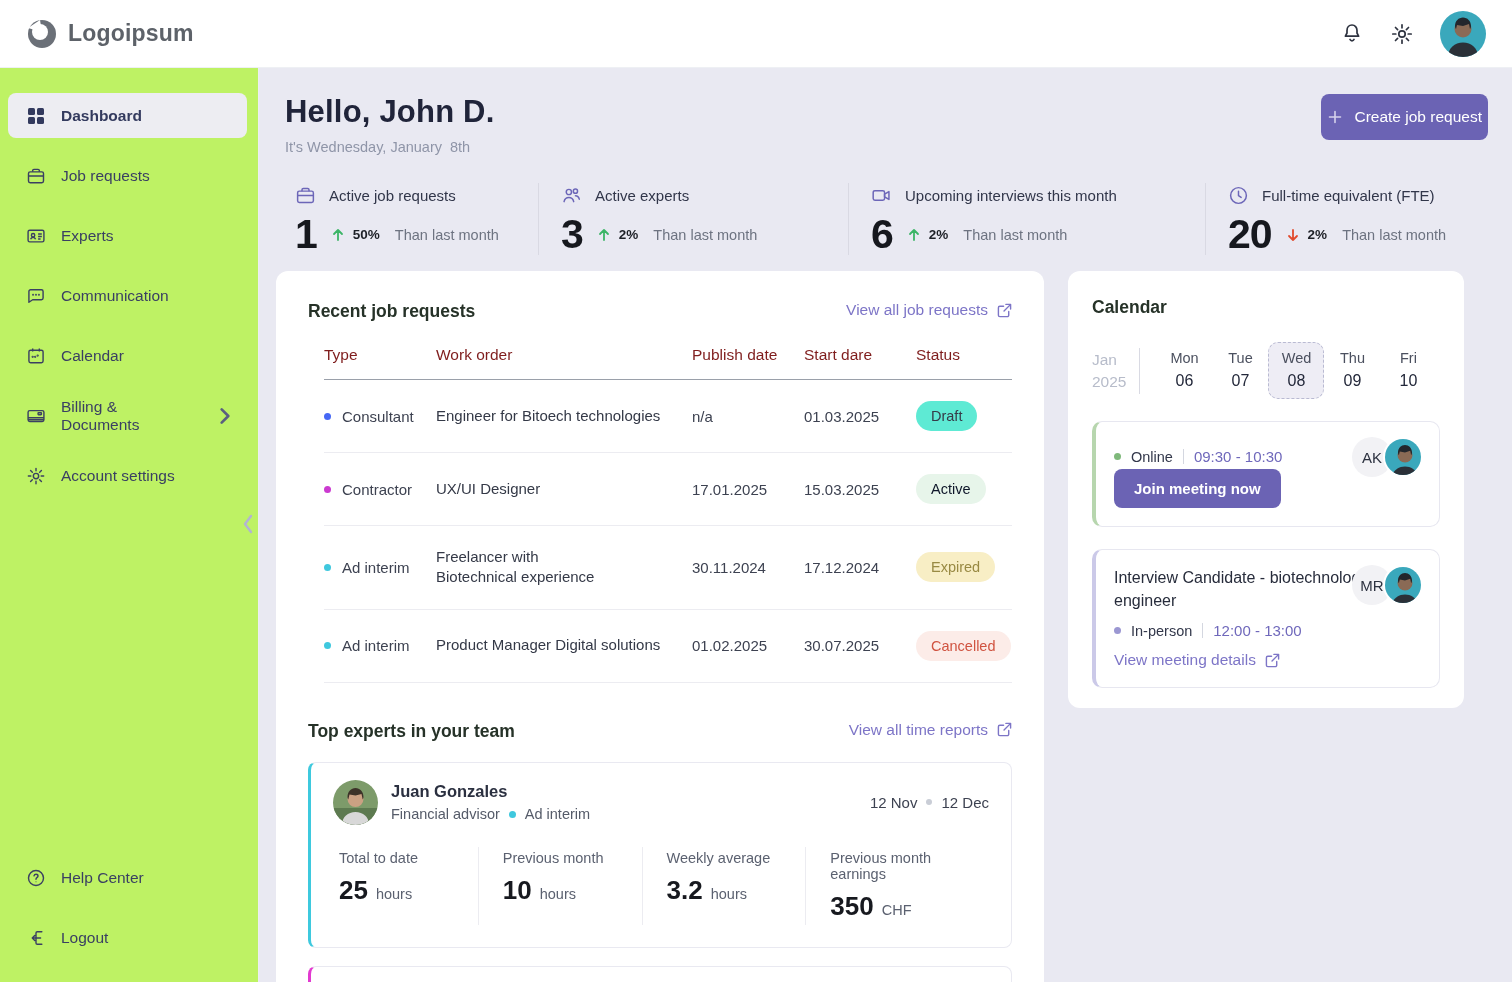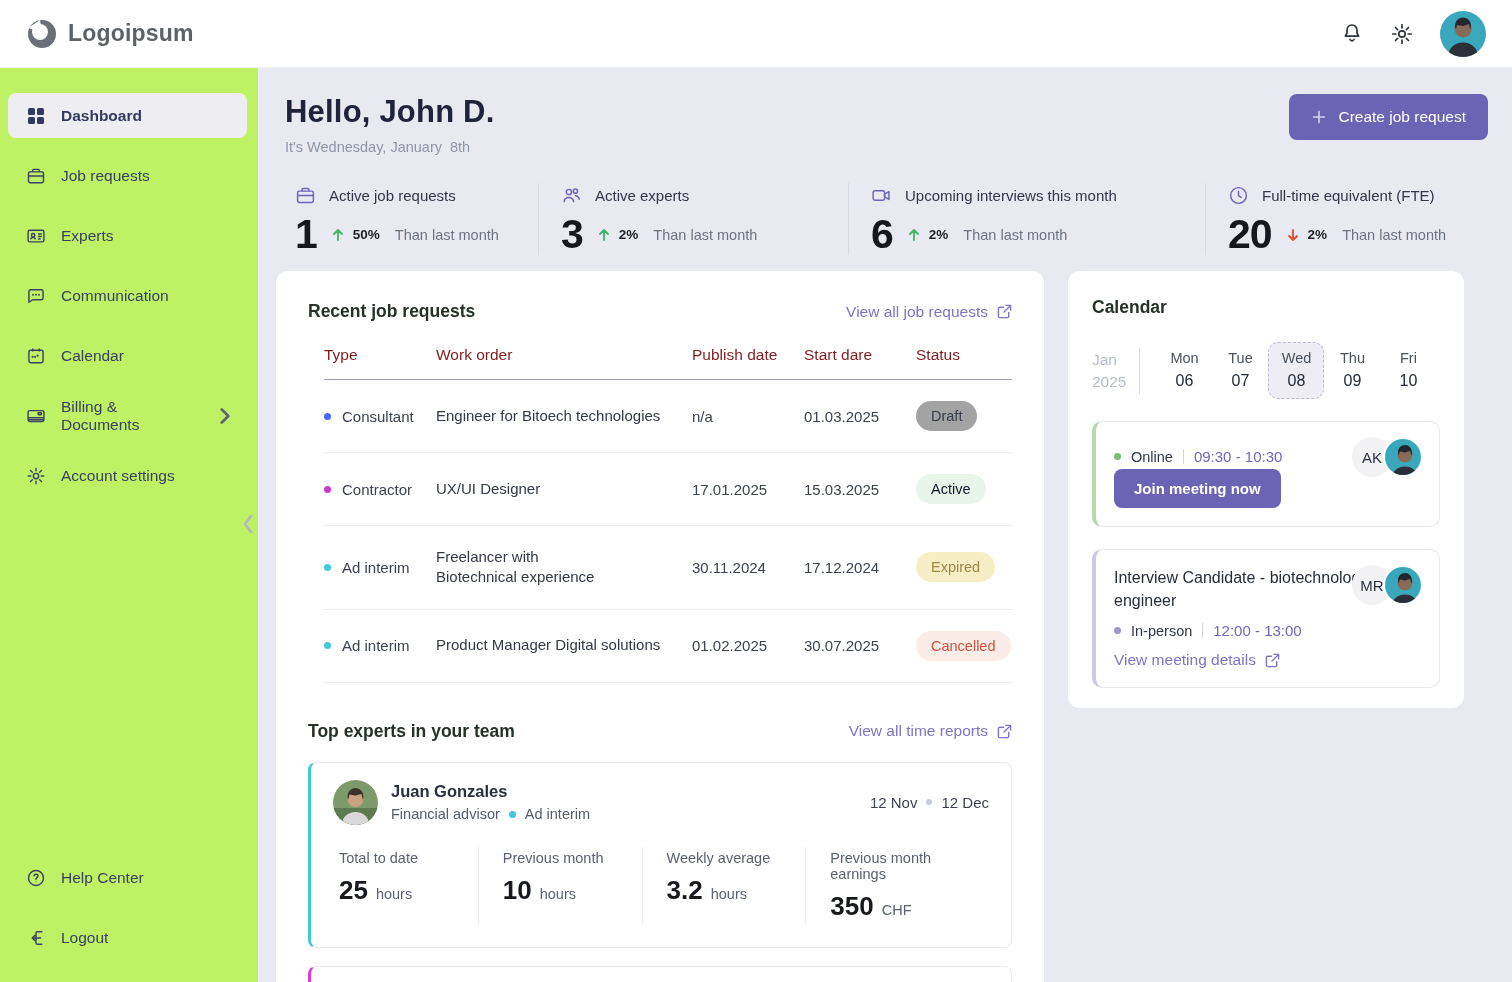--- a/index.html
+++ b/index.html
@@ -28,21 +28,21 @@
   .collapse-btn { position:fixed; left:238px; top:508px; width:20px; height:32px; color:#b2b4d2; cursor:pointer; }
 
   
   .main { position:absolute; left:259px; top:68px; width:1253px; height:914px;
     background:#e9e9f2; padding:26px 24px 0 17px; overflow:hidden; }
   .greet-row { display:flex; justify-content:space-between; align-items:flex-start; padding-left:9px; }
   .greet-title { font-size:31px; font-weight:bold; color:#20243a; letter-spacing:.2px; }
   .greet-sub { margin-top:9px; font-size:14.5px; color:#8f95a8; }
   .greet-sub .day { margin-left:8px; }
   .create-btn { background:#6b63b4; color:#fff; border:none; border-radius:8px; height:46px;
-    padding:0 22px; font-size:15.5px; font-family:inherit; display:flex; align-items:center; gap:11px; cursor:pointer; }
+    padding:0 6px; font-size:15.5px; font-family:inherit; display:flex; align-items:center; gap:11px; cursor:pointer; }
   .create-btn svg { width:16px; height:16px; color:#d6d2ec; }
 
   
   .stats-row { display:flex; margin-top:28px; }
   .stat { padding:2px 10px 0 22px; border-left:1px solid #d9d9e3; }
   .stat:first-child { border-left:none; padding-left:19px; }
   .stat:nth-child(1){ width:262px; } .stat:nth-child(2){ width:310px; }
   .stat:nth-child(3){ width:357px; } .stat:nth-child(4){ flex:1; }
   .stat-head { display:flex; align-items:center; gap:13px; font-size:15px; color:#31364a; }
   .stat-head svg { width:21px; height:21px; color:#6c66b8; }
@@ -51,38 +51,38 @@
   .stat-arrow { width:16px; height:16px; margin-left:6px; }
   .stat-arrow.up { color:#3cb567; } .stat-arrow.down { color:#e14b2e; }
   .stat-delta { font-size:13.5px; font-weight:bold; color:#1d2027; }
   .stat-note { font-size:14.5px; color:#6d7381; margin-left:8px; }
 
   
   .content { display:flex; gap:24px; margin-top:16px; align-items:flex-start; }
   .panel-left { width:768px; min-height:720px; background:#fff; border-radius:12px; padding:30px 32px 26px; }
   .panel-right { width:396px; height:437px; background:#fff; border-radius:12px; padding:26px 24px; }
 
-  .sect-head { display:flex; justify-content:space-between; align-items:center; }
+  .sect-head { display:flex; justify-content:space-between; align-items:flex-start; }
   .sect-title { font-size:17.5px; font-weight:bold; color:#263228; }
   .link { display:flex; align-items:center; gap:9px; font-size:15.5px; color:#7d75c7; cursor:pointer; }
   .link svg { width:15px; height:15px; }
 
   
   .table { margin-top:24px; padding-left:16px; }
   .trow { display:grid; grid-template-columns:112px 256px 112px 112px 1fr; align-items:center; }
   .thead { padding-bottom:15px; border-bottom:1px solid #9aa0aa; }
   .thead div { font-size:15.5px; color:#7f1d1d; }
   .tbody-row { padding:21px 0; border-bottom:1px solid #ececf1; font-size:15px; color:#3d4251; }
   .type-cell { display:flex; align-items:center; gap:11px; }
   .dot { width:7px; height:7px; border-radius:50%; flex:0 0 auto; }
   .dot-consultant { background:#4668f5; } .dot-contractor { background:#cb3ad0; }
   .dot-adinterim { background:#3fc8de; }
   .work-cell { color:#343947; padding-right:28px; line-height:1.35; }
   .badge { display:inline-block; padding:7px 15px; border-radius:16px; font-size:14.5px; }
-  .badge-draft { background:#a3a3a3; color:#363b48; }
+  .badge-draft { background:#5eead4; color:#363b48; }
   .badge-active { background:#e7f5ea; color:#0f172a; }
   .badge-expired { background:#f8eec5; color:#998a43; }
   .badge-cancelled { background:#fcece8; color:#d05340; }
 
   
   .experts-sect { margin-top:38px; }
   .exp-card { margin-top:20px; border:1px solid #e9e9f1; border-left:3px solid; border-radius:8px; padding:17px 22px 22px; }
   .exp-card.c1 { border-left-color:#3ec9de; }
   .exp-card.c2 { border-left-color:#e23ad0; padding-bottom:40px; }
   .exp-head { display:flex; align-items:center; }

